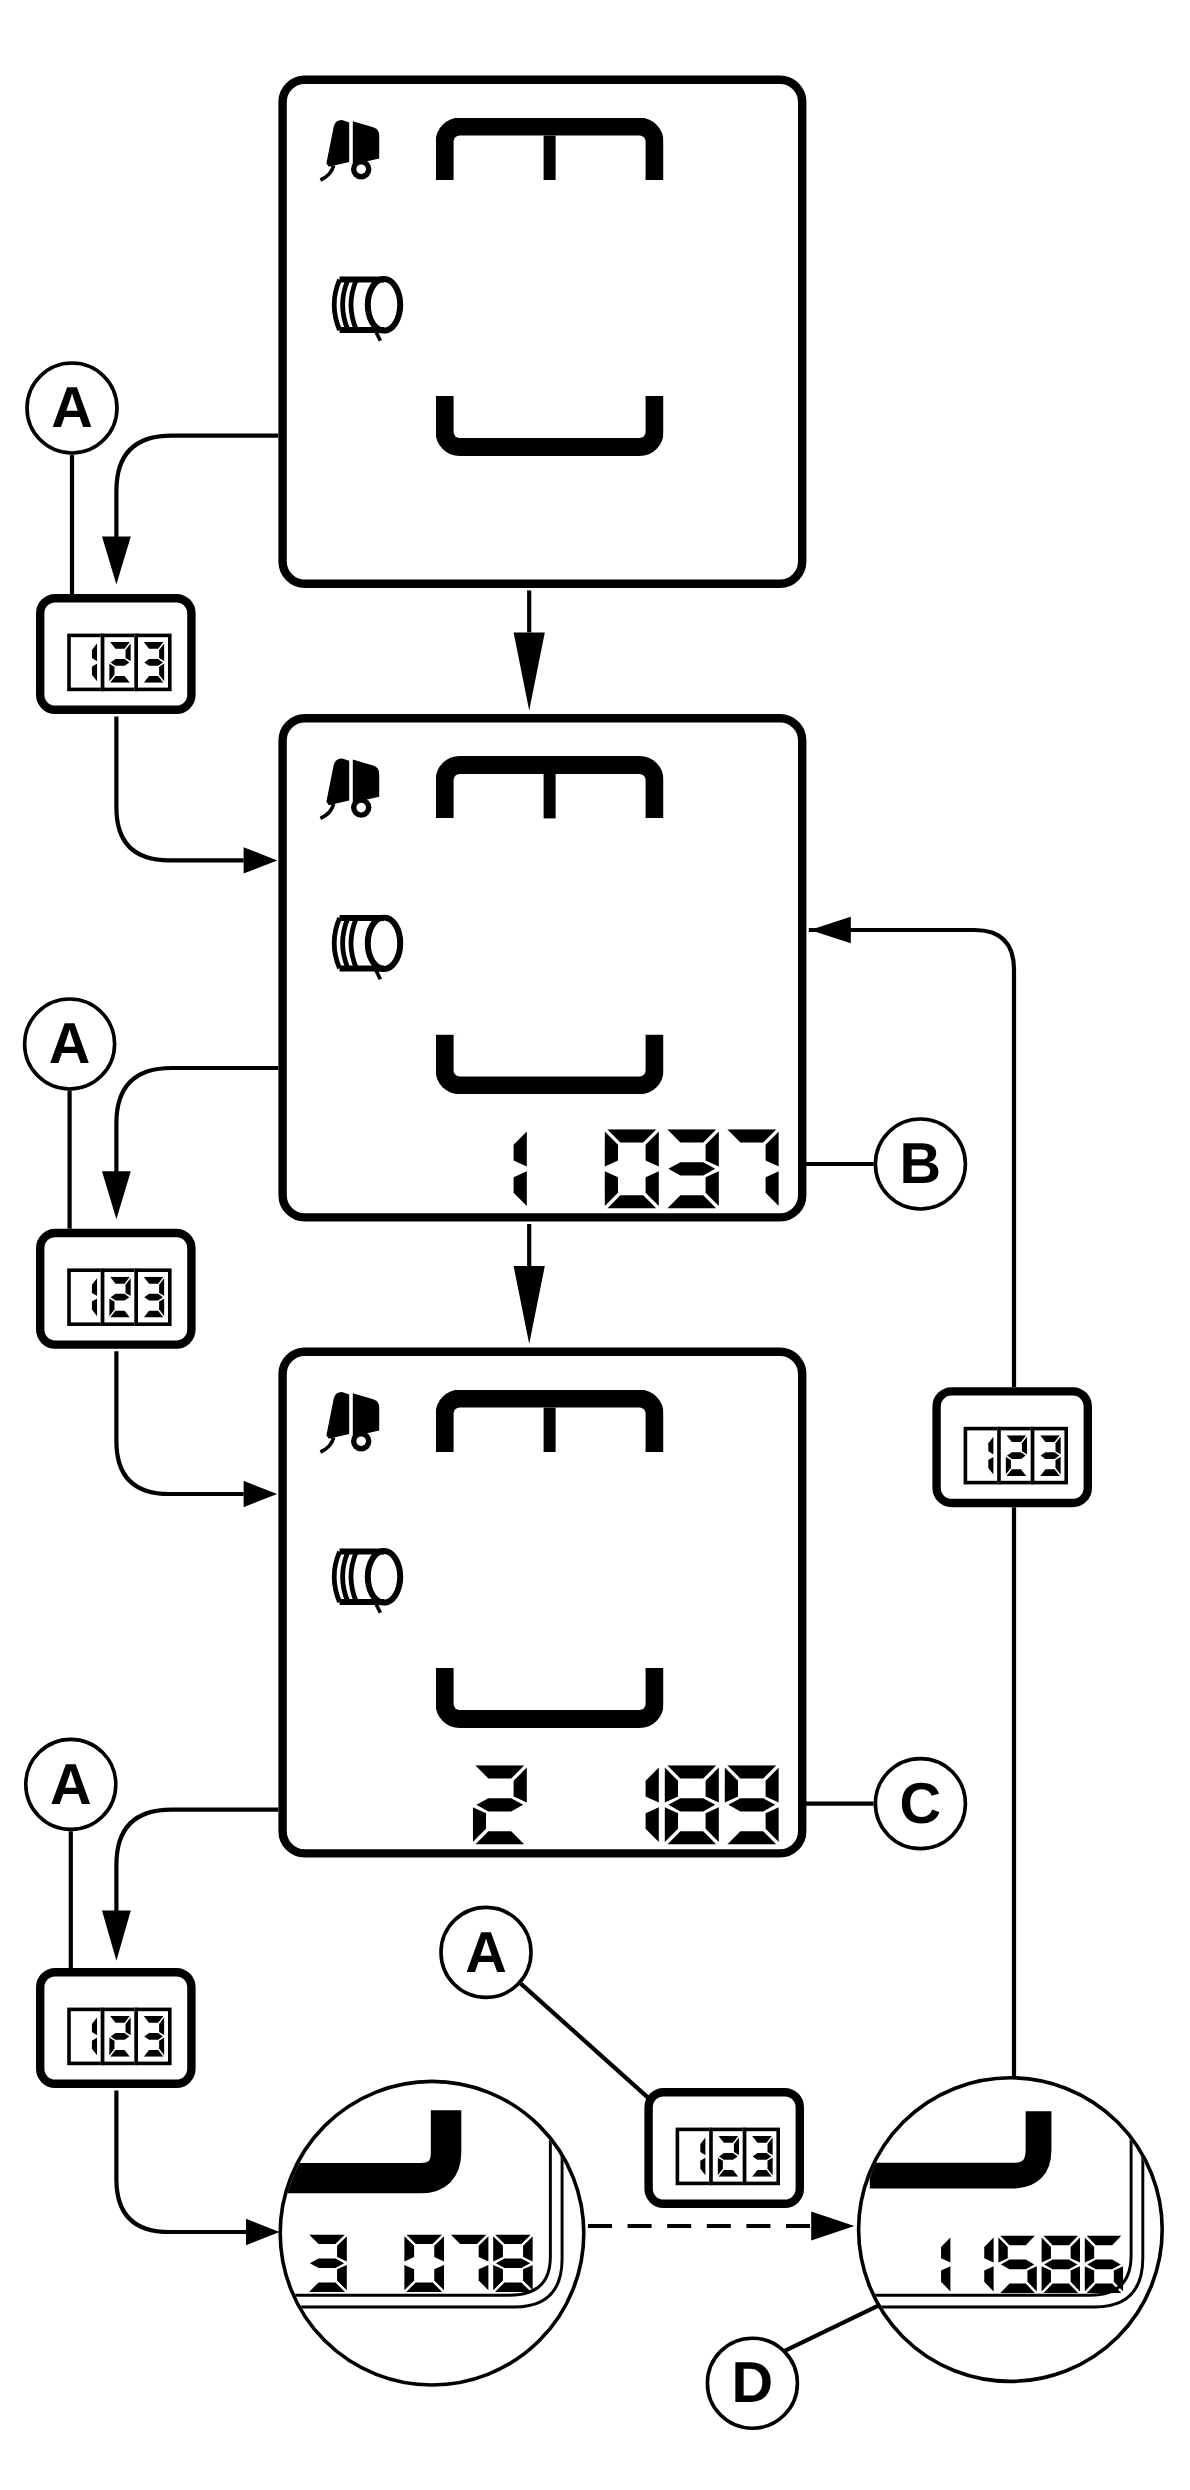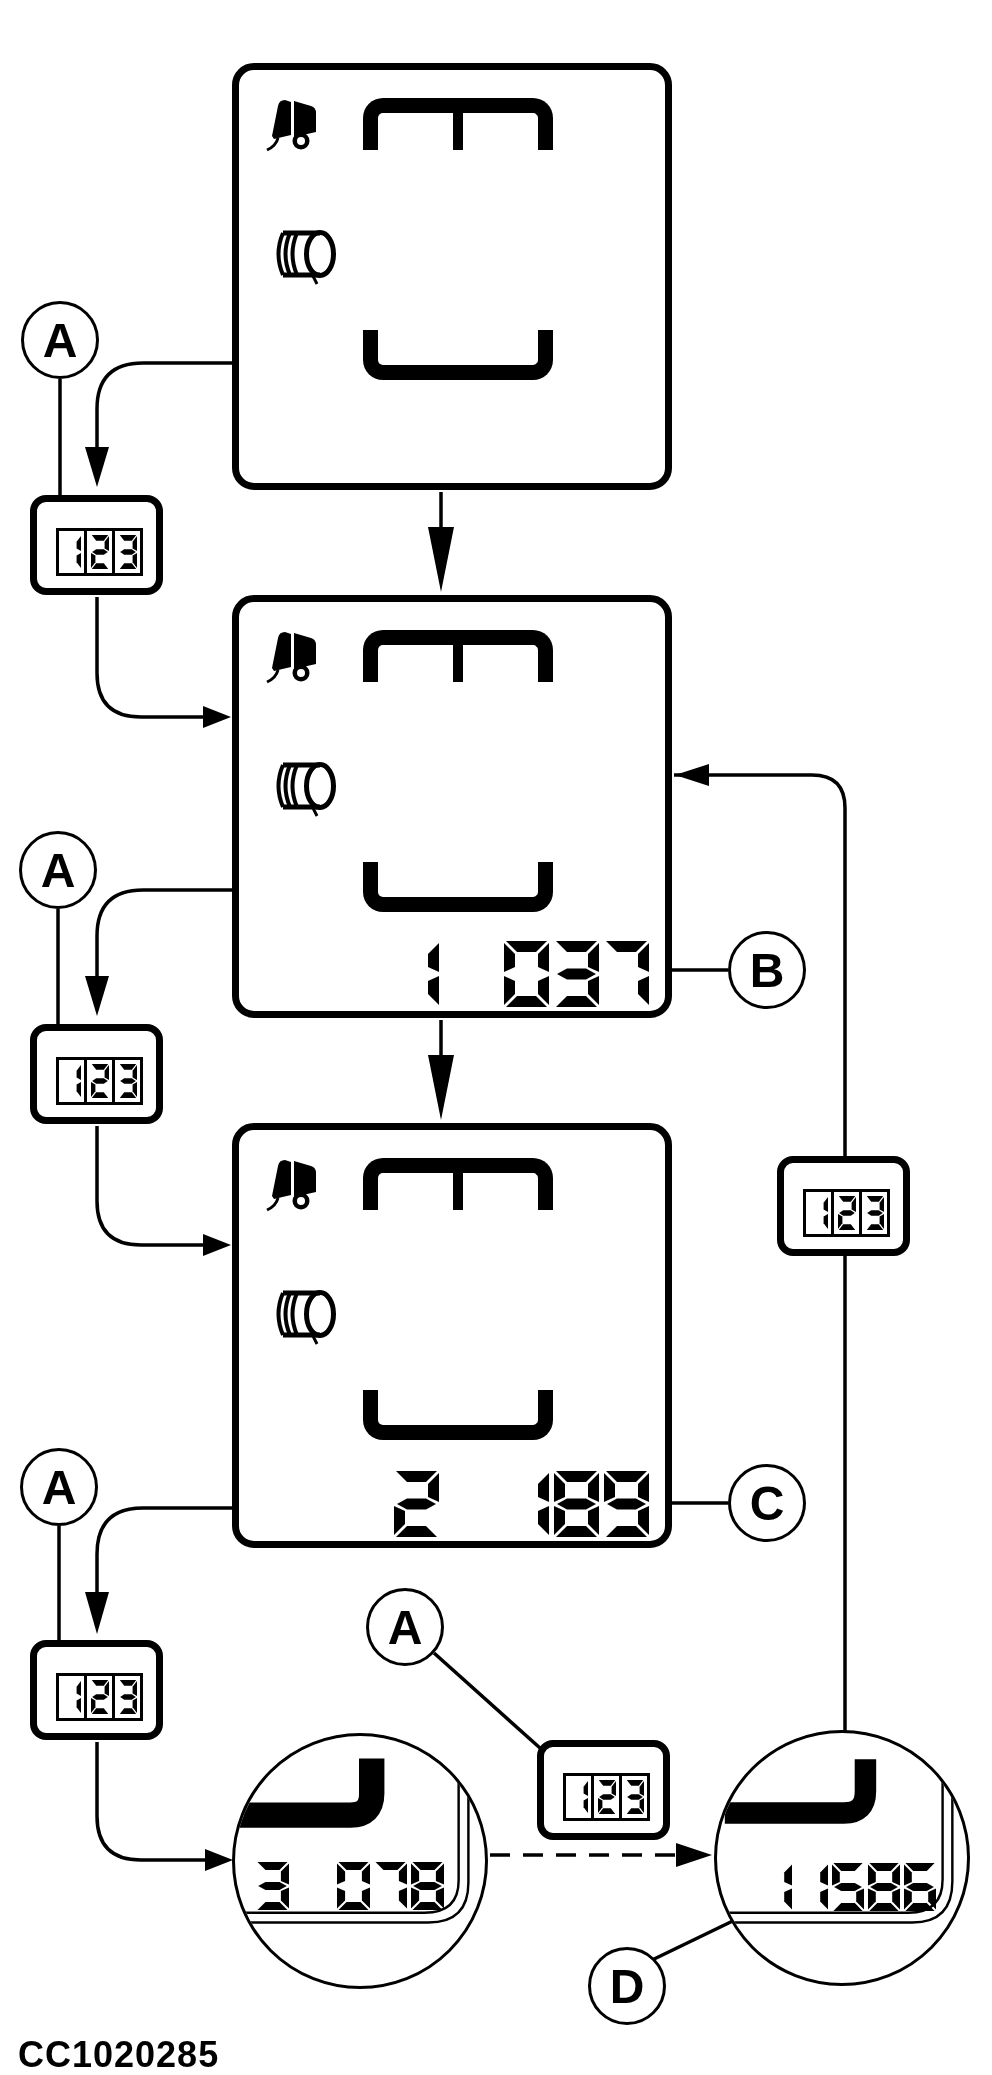--- a/index.html
+++ b/index.html
@@ -395,15 +395,14 @@
           <polygon points="145.4,0.0 174.6,0.0 166.8,8.0 153.2,8.0"></polygon>
           <polygon points="144.0,1.5 151.8,9.5 151.8,18.9 144.0,22.5"></polygon>
           <polygon points="146.1,24.0 153.2,20.0 166.8,20.0 173.9,24.0 166.8,28.0 153.2,28.0"></polygon>
           <polygon points="144.0,25.5 151.8,29.1 151.8,38.5 144.0,46.5"></polygon>
           <polygon points="145.4,48.0 153.2,40.0 166.8,40.0 174.6,48.0"></polygon>
           <polygon points="176.0,25.5 168.2,29.1 168.2,38.5 176.0,46.5"></polygon>
         </svg>
       </div>
   </div>
 
-  <div class="figure-code">CC1020285</div>
 
 </div>
 
 </body></html>

